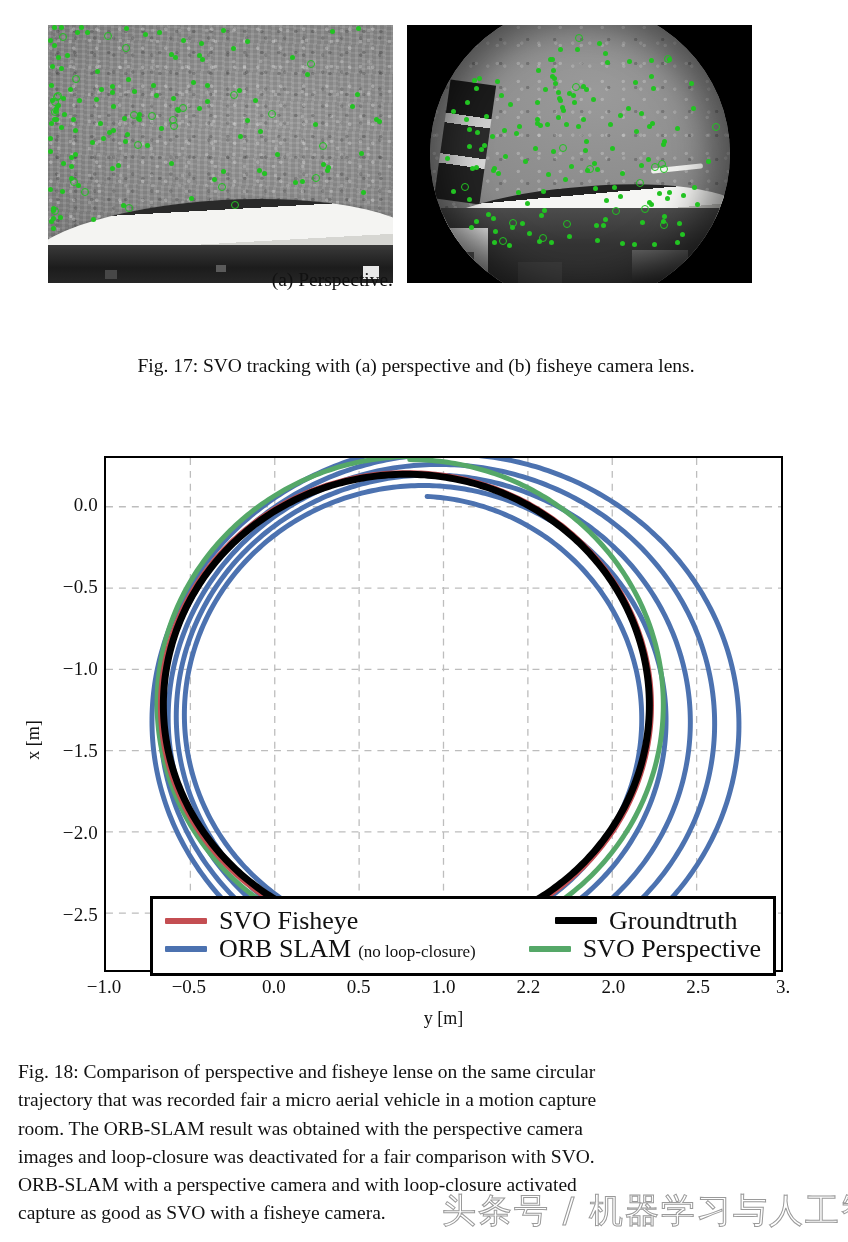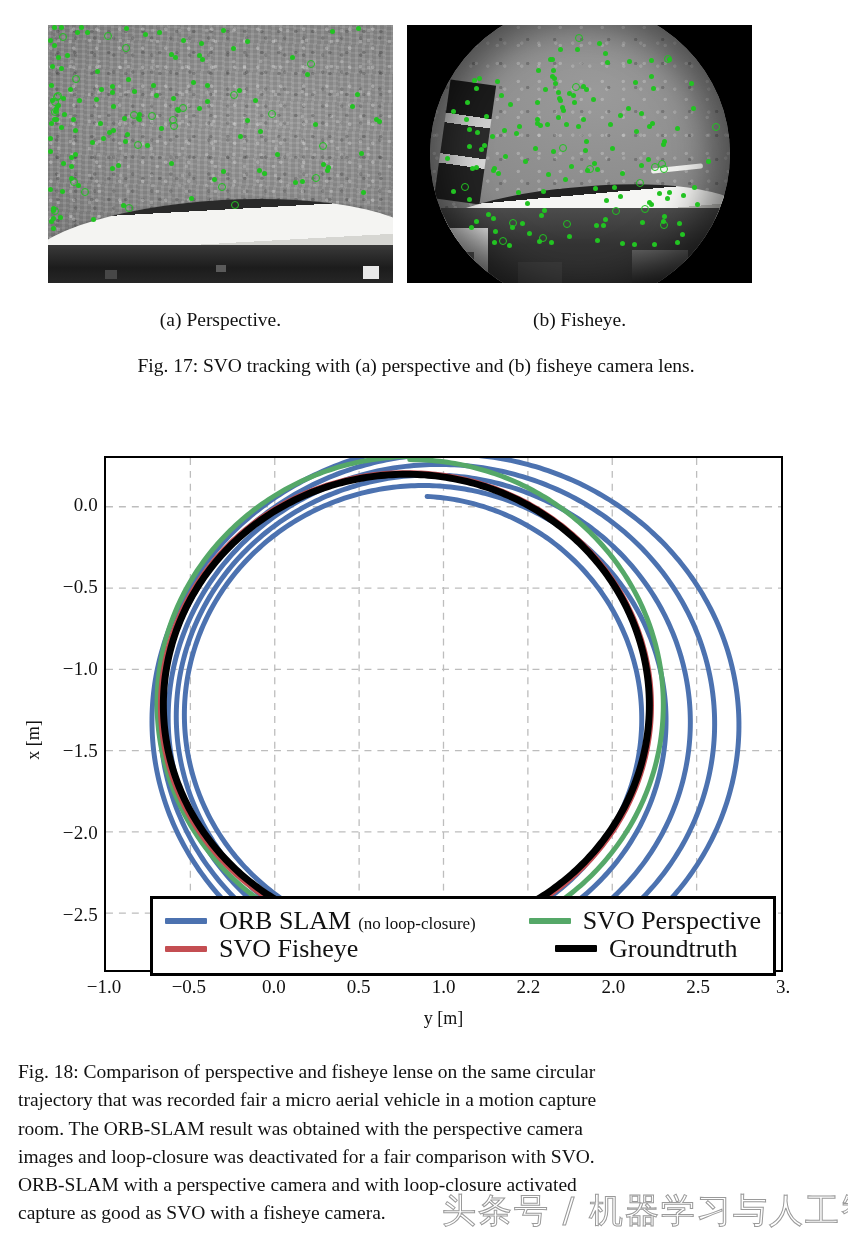--- a/index.html
+++ b/index.html
@@ -108,21 +108,21 @@
   .fish-vignette{
     position:absolute;inset:0;border-radius:50%;
     box-shadow:inset 0 0 40px 14px rgba(0,0,0,.55);
   }
 
   .feat{position:absolute;width:5px;height:5px;border-radius:50%;background:#22c322;}
   .feat.ring{background:transparent;border:1.6px solid #22c322;width:6px;height:6px;}
 
   .subcaps{position:relative;height:40px;}
   .subcap{
-    position:absolute;top:4px;text-align:center;font-size:19.5px;margin-top:40px;
+    position:absolute;top:4px;text-align:right;font-size:19.5px;
   }
   .subcap.a{left:48px;width:345px;}
   .subcap.b{left:407px;width:345px;}
 
   .fig17-cap{
     position:absolute;left:0;right:16px;top:355px;text-align:center;font-size:19.5px;
   }
 
   
   .fig18{position:absolute;left:0;top:430px;width:848px;height:620px;}
@@ -509,21 +509,20 @@
             <div class="feat" style="left: 151.2px; top: 72.7px; background: rgb(34, 195, 34);"></div>
             <div class="feat" style="left: 151px; top: 22.1px; background: rgb(34, 195, 34);"></div>
             <div class="feat" style="left: 157px; top: 96.8px; background: rgb(34, 195, 34);"></div>
           </div>
       </div>
 
     </div>
 
     <div class="subcaps">
       <div class="subcap a">(a) Perspective.</div>
-      <div class="subcap b">(b) Fisheye.</div>
     </div>
 
     <div class="fig17-cap">Fig. 17: SVO tracking with (a) perspective and (b) fisheye camera lens.</div>
   </div>
 
   <div class="fig18">
     <div class="plot-wrap">
 
       <div class="axes">
         <svg id="plot-svg" viewBox="0 0 679 516" preserveAspectRatio="none">
@@ -566,39 +565,39 @@
           <div class="xtick" style="left: 594.125px;">2.5</div>
           <div class="xtick" style="left: 679px;">3.</div>
         </div>
 
       <div class="ylabel">x [m]</div>
       <div class="xlabel">y [m]</div>
 
       <div class="legend">
         <div class="leg-row">
           <div class="leg-cell c1">
+            <span class="leg-swatch" id="sw2" style="background: rgb(196, 78, 82); height: 6px;"></span>
+            <span class="leg-text">SVO Fisheye</span>
+          </div>
+          <div class="leg-cell c2">
+            <span class="leg-swatch" id="sw3" style="background: rgb(0, 0, 0); height: 7px;"></span>
+            <span class="leg-text">Groundtruth</span>
+          </div>
+        </div>
+        <div class="leg-row">
+          <div class="leg-cell c1">
             <span class="leg-swatch" id="sw0" style="background: rgb(76, 114, 176); height: 6px;"></span>
             <span class="leg-text">ORB SLAM</span>
             <span class="leg-sub">(no loop-closure)</span>
           </div>
           <div class="leg-cell c2">
             <span class="leg-swatch" id="sw1" style="background: rgb(85, 168, 104); height: 6px;"></span>
             <span class="leg-text">SVO Perspective</span>
           </div>
         </div>
-        <div class="leg-row">
-          <div class="leg-cell c1">
-            <span class="leg-swatch" id="sw2" style="background: rgb(196, 78, 82); height: 6px;"></span>
-            <span class="leg-text">SVO Fisheye</span>
-          </div>
-          <div class="leg-cell c2">
-            <span class="leg-swatch" id="sw3" style="background: rgb(0, 0, 0); height: 7px;"></span>
-            <span class="leg-text">Groundtruth</span>
-          </div>
-        </div>
       </div>
 
     </div>
   </div>
 
   <div class="fig18-cap">
     <p>Fig. 18: Comparison of perspective and fisheye lense on the same circular</p>
     <p>trajectory that was recorded fair a micro aerial vehicle in a motion capture</p>
     <p>room. The ORB-SLAM result was obtained with the perspective camera</p>
     <p>images and loop-closure was deactivated for a fair comparison with SVO.</p>

